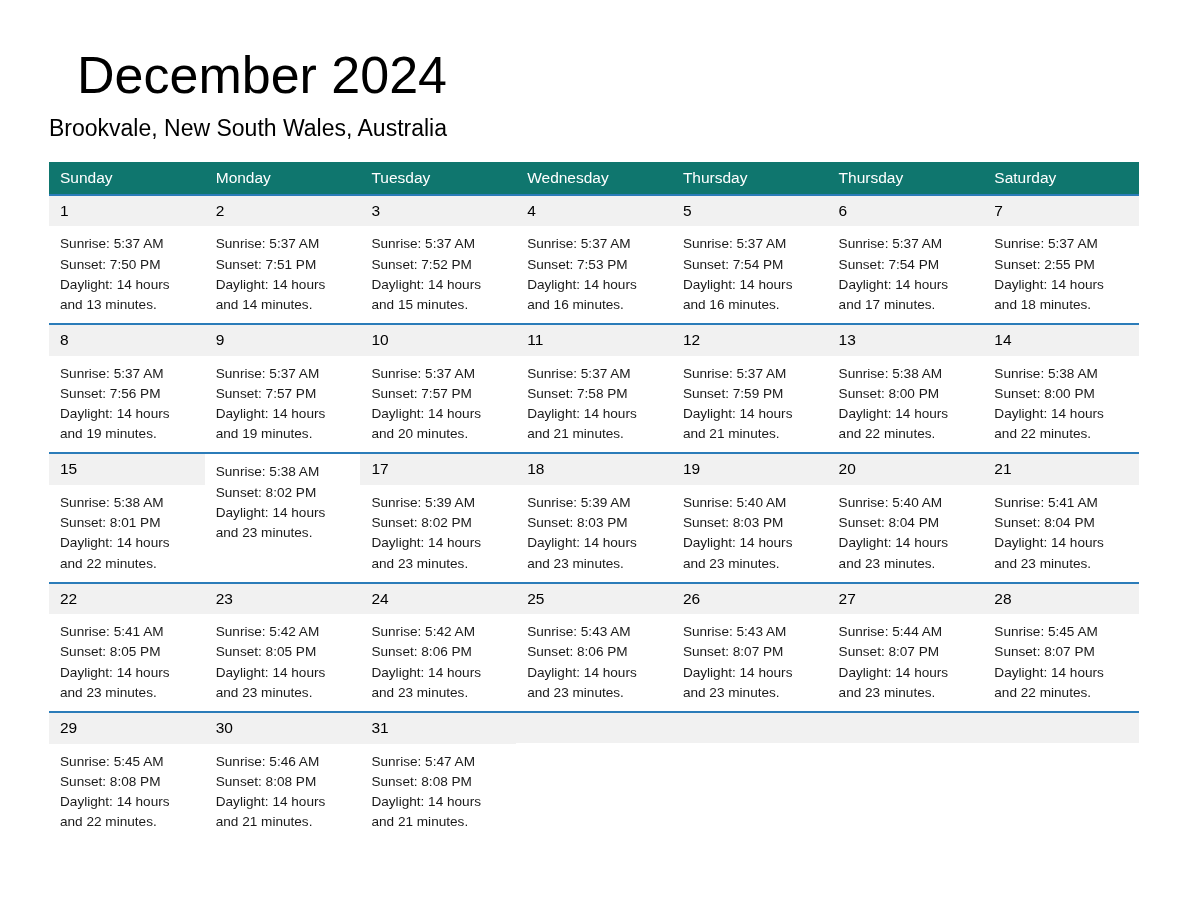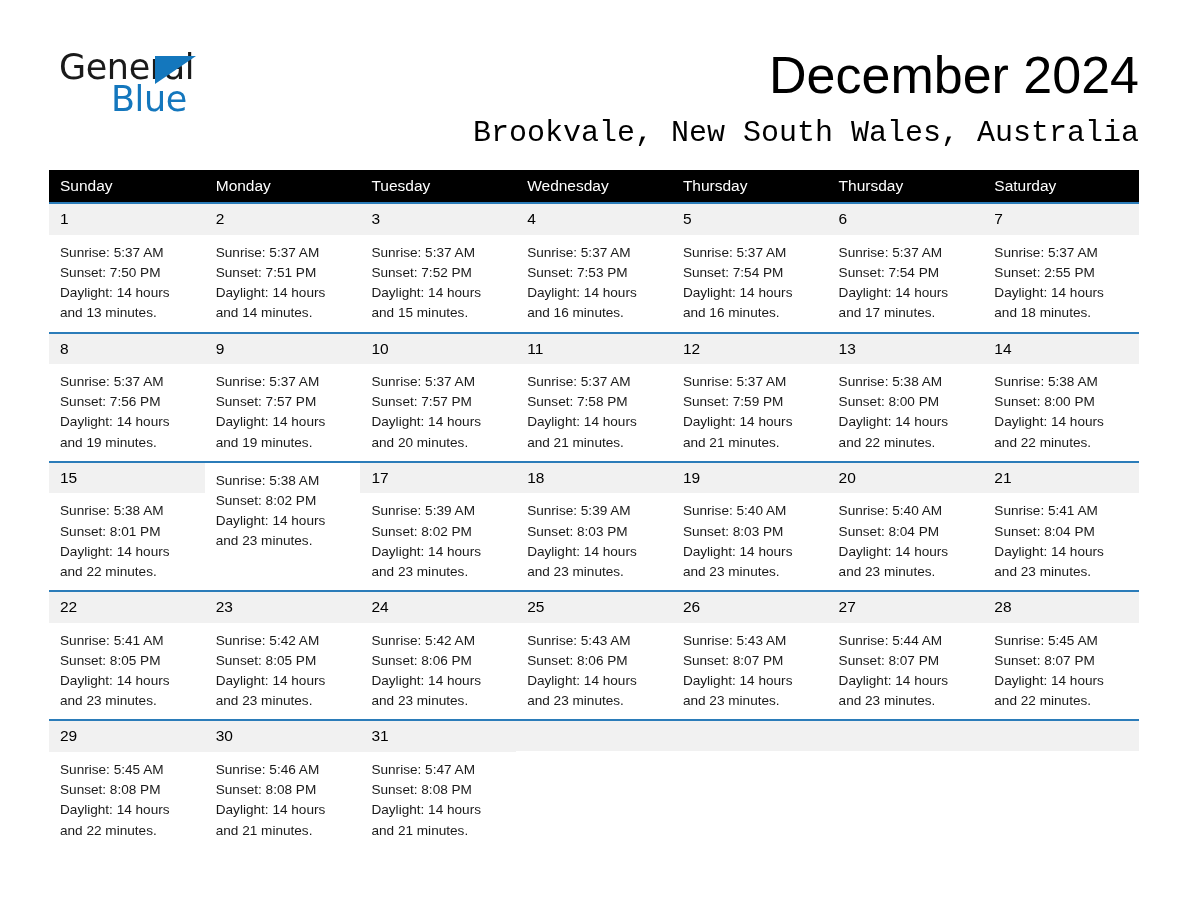--- a/index.html
+++ b/index.html
@@ -72,37 +72,36 @@
     padding-top: 2px;
   }
   .cal-title {
     font-size: 52px;
     font-weight: 400;
     line-height: 1.12;
     color: #000000;
     white-space: nowrap;
   }
   .cal-subtitle {
-    font-size: 30px;
+    font-size: 23px;
     font-weight: 400;
     line-height: 1.2;
     color: #000000;
     margin-top: 11px;
     white-space: nowrap;
-    font-family: Liberation Mono, monospace;
   }
 
   
   .calendar {
     margin-top: 19px;
     width: 1090px;
   }
   .weekday-row {
     display: flex;
-    background: #000000;
+    background: #0f766e;
     height: 32px;
     align-items: center;
   }
   .weekday {
     flex: 1 1 0;
     min-width: 0;
     color: #ffffff;
     font-size: 15.5px;
     padding-left: 11px;
     box-sizing: border-box;
@@ -151,25 +150,20 @@
     white-space: normal;
   }
 </style>
 </head>
 <body>
 
 <div class="page">
 
   <div class="masthead">
 
-    <div class="logo">
-      <div class="logo-general">General</div>
-      <div class="logo-tri"></div>
-      <div class="logo-blue">Blue</div>
-    </div>
 
     <div class="titles">
       <div class="cal-title">December 2024</div>
       <div class="cal-subtitle">Brookvale, New South Wales, Australia</div>
     </div>
 
   </div>
 
   <div class="calendar">
     <div class="weekday-row">

